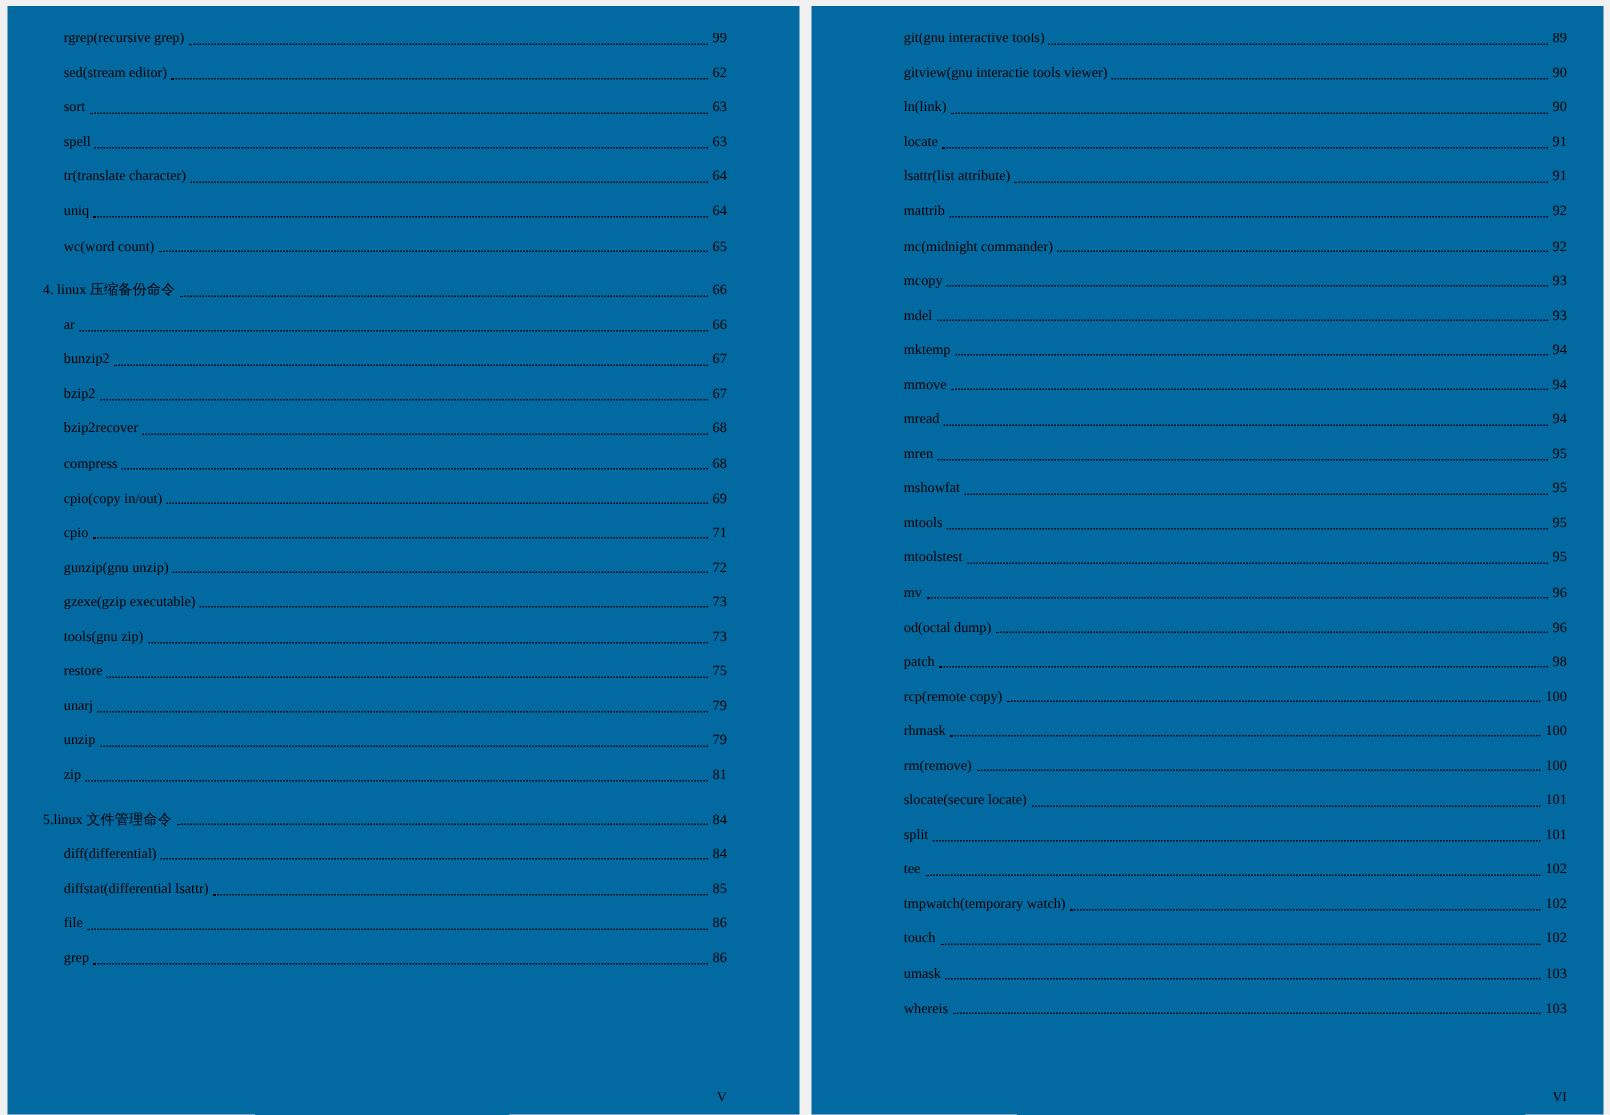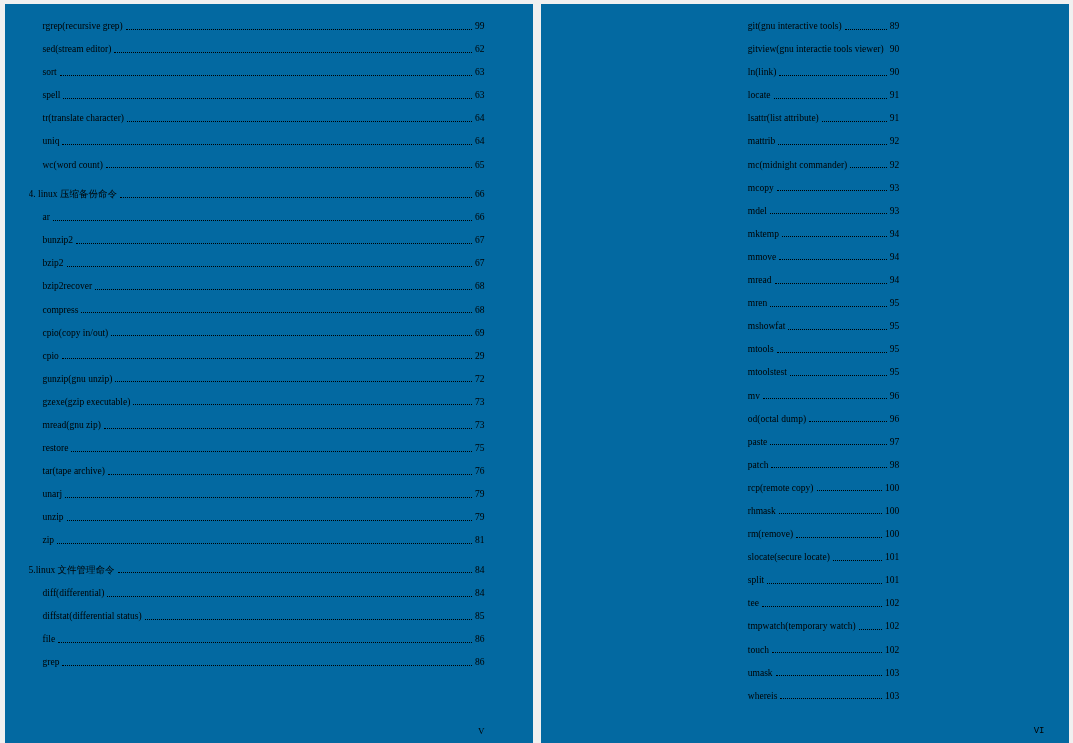--- a/index.html
+++ b/index.html
@@ -17,21 +17,20 @@
     background: #0369a1;
     width: 528px;
     height: 740px;
     padding: 18px 48px 10px 24px;
     position: relative;
     display: flex;
     flex-direction: column;
   }
   .page-right {
     padding: 18px 24px 10px 48px;
-    align-items: center;
   }
   .toc {
     flex: 1;
     overflow: hidden;
   }
   .toc-line {
     display: flex;
     align-items: baseline;
     font-size: 9.5px;
     line-height: 1;
@@ -51,21 +50,21 @@
     align-self: flex-end;
   }
   .toc-page { flex: 0 0 auto; }
   .page-num {
     position: absolute;
     bottom: 8px;
     font-size: 9px;
     color: #000;
   }
   .page-num.center-right { right: 48px; }
-  .page-num.center-right2 { right: 24px; font-family: Liberation Mono, monospace; }
+  .page-num.center-right2 { right: 24px; }
 </style>
 </head>
 <body>
 
 <div class="page">
   <div class="toc" id="toc-0">
       <div class="toc-line lvl2">
         <span class="toc-label">rgrep(recursive grep)</span>
         <span class="toc-dots"></span>
         <span class="toc-page">99</span>
@@ -131,46 +130,41 @@
         <span class="toc-page">68</span>
       </div>
       <div class="toc-line lvl2">
         <span class="toc-label">cpio(copy in/out)</span>
         <span class="toc-dots"></span>
         <span class="toc-page">69</span>
       </div>
       <div class="toc-line lvl2">
         <span class="toc-label">cpio</span>
         <span class="toc-dots"></span>
-        <span class="toc-page">29</span>
+        <span class="toc-page">71</span>
       </div>
       <div class="toc-line lvl2">
         <span class="toc-label">gunzip(gnu unzip)</span>
         <span class="toc-dots"></span>
         <span class="toc-page">72</span>
       </div>
       <div class="toc-line lvl2">
         <span class="toc-label">gzexe(gzip executable)</span>
         <span class="toc-dots"></span>
         <span class="toc-page">73</span>
       </div>
       <div class="toc-line lvl2">
-        <span class="toc-label">mread(gnu zip)</span>
+        <span class="toc-label">tools(gnu zip)</span>
         <span class="toc-dots"></span>
         <span class="toc-page">73</span>
       </div>
       <div class="toc-line lvl2">
         <span class="toc-label">restore</span>
         <span class="toc-dots"></span>
         <span class="toc-page">75</span>
-      </div>
-      <div class="toc-line lvl2">
-        <span class="toc-label">tar(tape archive)</span>
-        <span class="toc-dots"></span>
-        <span class="toc-page">76</span>
       </div>
       <div class="toc-line lvl2">
         <span class="toc-label">unarj</span>
         <span class="toc-dots"></span>
         <span class="toc-page">79</span>
       </div>
       <div class="toc-line lvl2">
         <span class="toc-label">unzip</span>
         <span class="toc-dots"></span>
         <span class="toc-page">79</span>
@@ -184,21 +178,21 @@
         <span class="toc-label">5.linux 文件管理命令</span>
         <span class="toc-dots"></span>
         <span class="toc-page">84</span>
       </div>
       <div class="toc-line lvl2">
         <span class="toc-label">diff(differential)</span>
         <span class="toc-dots"></span>
         <span class="toc-page">84</span>
       </div>
       <div class="toc-line lvl2">
-        <span class="toc-label">diffstat(differential status)</span>
+        <span class="toc-label">diffstat(differential lsattr)</span>
         <span class="toc-dots"></span>
         <span class="toc-page">85</span>
       </div>
       <div class="toc-line lvl2">
         <span class="toc-label">file</span>
         <span class="toc-dots"></span>
         <span class="toc-page">86</span>
       </div>
       <div class="toc-line lvl2">
         <span class="toc-label">grep</span>
@@ -295,25 +289,20 @@
         <span class="toc-label">mv</span>
         <span class="toc-dots"></span>
         <span class="toc-page">96</span>
       </div>
       <div class="toc-line lvl2">
         <span class="toc-label">od(octal dump)</span>
         <span class="toc-dots"></span>
         <span class="toc-page">96</span>
       </div>
       <div class="toc-line lvl2">
-        <span class="toc-label">paste</span>
-        <span class="toc-dots"></span>
-        <span class="toc-page">97</span>
-      </div>
-      <div class="toc-line lvl2">
         <span class="toc-label">patch</span>
         <span class="toc-dots"></span>
         <span class="toc-page">98</span>
       </div>
       <div class="toc-line lvl2">
         <span class="toc-label">rcp(remote copy)</span>
         <span class="toc-dots"></span>
         <span class="toc-page">100</span>
       </div>
       <div class="toc-line lvl2">

